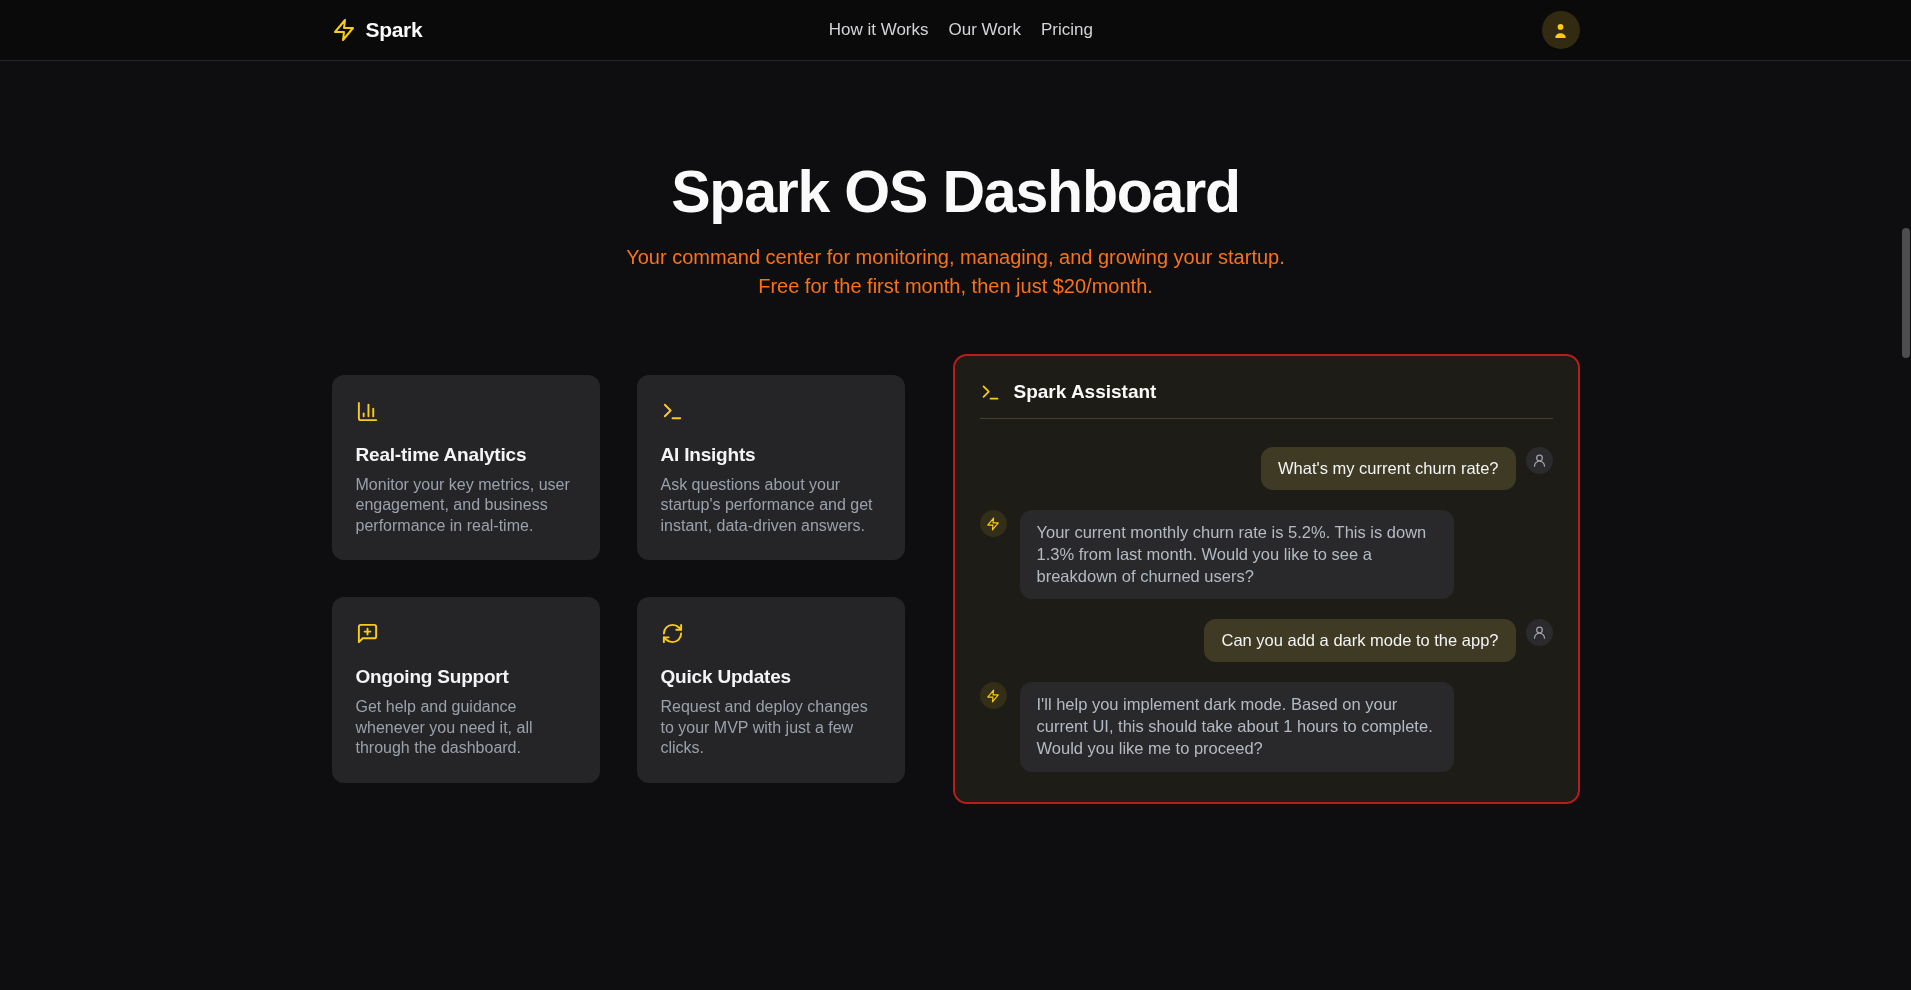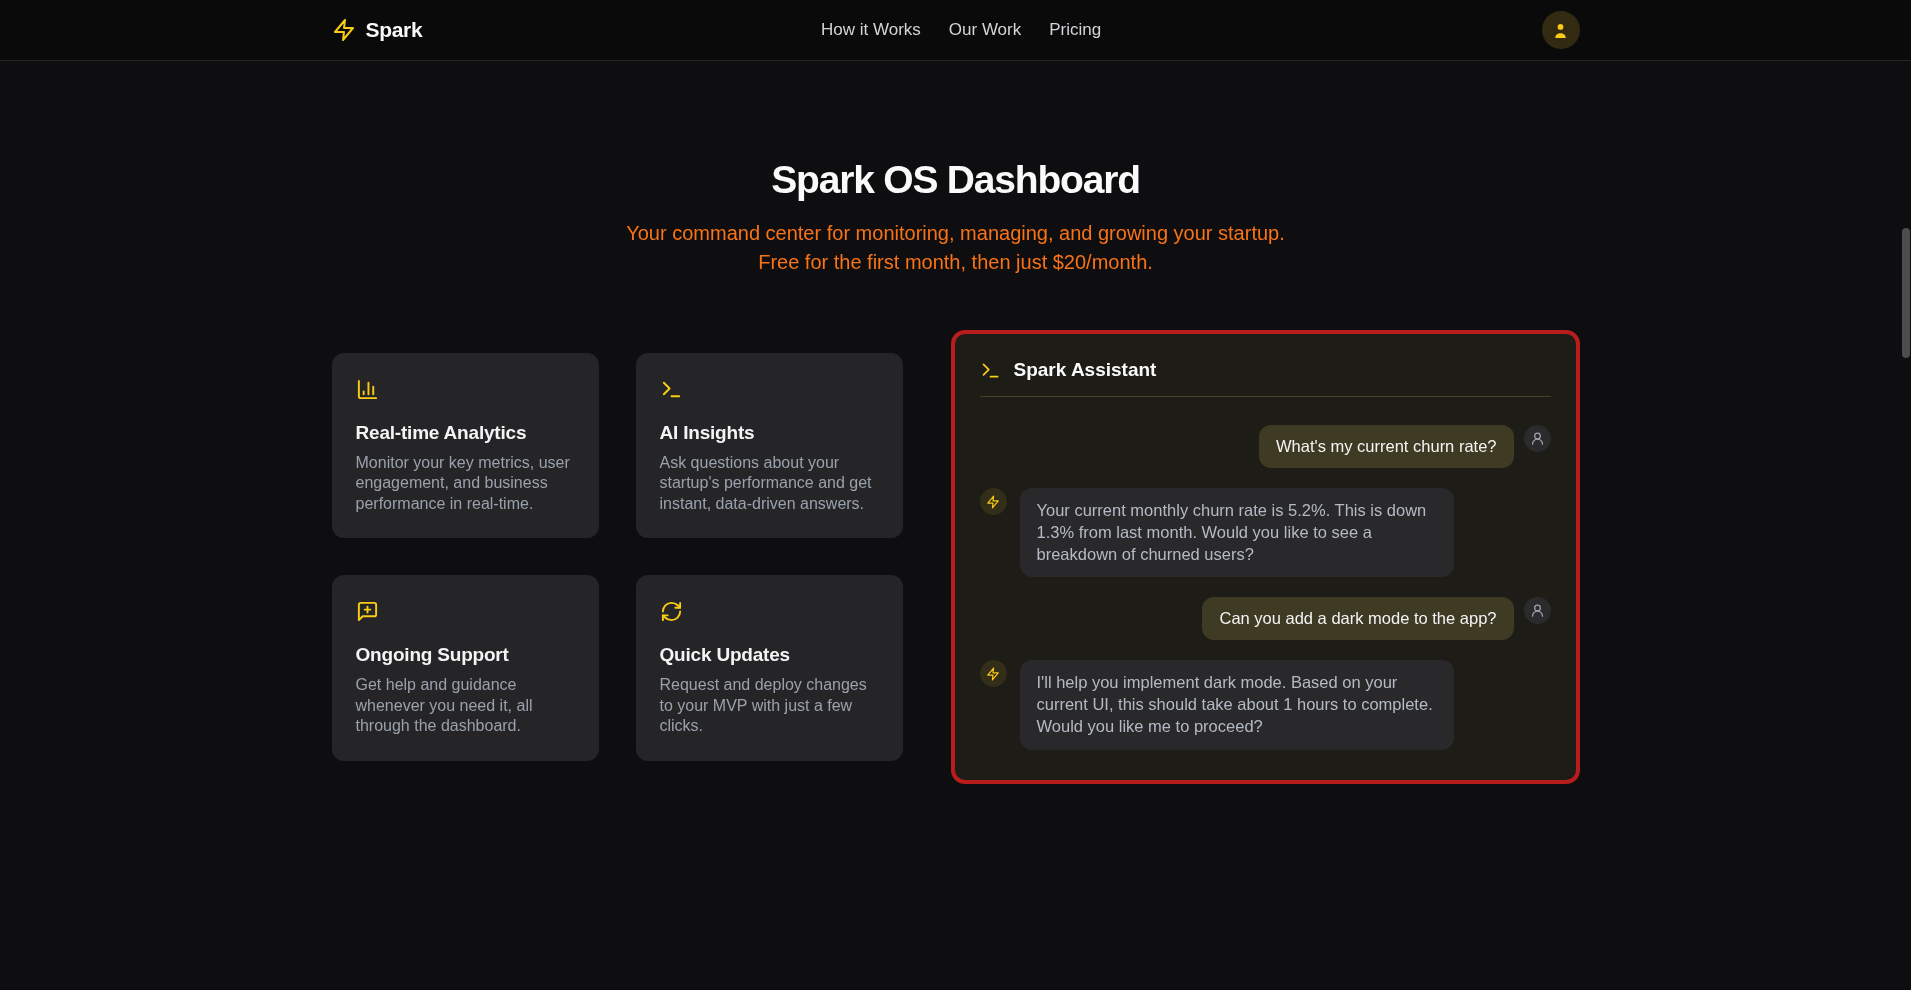--- a/index.html
+++ b/index.html
@@ -10,41 +10,41 @@
   }
   
   .site-header { height: 61px; background: #0a0a0b; border-bottom: 1px solid #242428; }
   .header-inner {
     width: 1248px; height: 100%; margin: 0 auto; position: relative;
     display: flex; align-items: center; justify-content: space-between;
   }
   .brand { display: flex; align-items: center; gap: 10px; cursor: pointer; justify-content: center; }
   .brand svg { width: 24px; height: 24px; color: #facc15; }
   .brand-name { font-size: 21px; font-weight: bold; color: #fafafa; letter-spacing: -0.3px; }
-  .main-nav { position: absolute; left: 50%; top: 50%; transform: translate(-48%,-50%); display: flex; gap: 28px; }
+  .main-nav { position: absolute; left: 50%; top: 50%; transform: translate(-48%,-50%); display: flex; gap: 20px; }
   .nav-link { color: #d4d4d8; font-size: 17px; text-decoration: none; cursor: pointer; white-space: nowrap; }
   .avatar-btn {
     width: 38px; height: 38px; border-radius: 50%; border: none; cursor: pointer;
     background: #322b11; color: #facc15; display: flex; align-items: center; justify-content: center;
   }
   .avatar-btn svg { width: 19px; height: 19px; }
   
   .hero { text-align: center; padding-top: 97px; }
-  .hero-title { font-size: 39px; font-weight: bold; color: #fafafa; letter-spacing: -1.2px; }
+  .hero-title { font-size: 59px; font-weight: bold; color: #fafafa; letter-spacing: -1.2px; }
   .hero-subtitle { margin: 17px auto 17px; max-width: 685px; font-size: 20px; line-height: 29px; color: #f97316; }
   
   .content-row { width: 1248px; margin: 53px auto 0; display: flex; gap: 48px; align-items: center; }
   .features-grid { flex: 1; display: grid; grid-template-columns: 1fr 1fr; gap: 37px; }
   .feature-card { background: #252528; border-radius: 12px; padding: 25px 24px 24px; }
   .card-icon { width: 23px; height: 23px; color: #facc15; display: block; }
   .feature-title { margin-top: 21px; font-size: 19px; font-weight: bold; color: #f4f4f5; letter-spacing: -0.2px; }
   .feature-desc { margin-top: 9px; font-size: 16px; line-height: 20.5px; color: #9aa1ab; }
   
   .assistant-panel {
-    flex: 1; background: #1d1c16; border: 4px solid #b91c1c;
+    flex: 1; background: #1d1c16; border: 2px solid #b91c1c;
     border-radius: 14px; padding: 25px 25px 30px;
   }
   .panel-header { display: flex; align-items: center; gap: 13px; }
   .panel-header svg { width: 21px; height: 21px; color: #facc15; }
   .panel-title { font-size: 19px; font-weight: bold; color: #fafafa; }
   .panel-divider { border: none; border-top: 1px solid #45402a; margin-top: 15px; }
   .messages { margin-top: 28px; display: flex; flex-direction: column; gap: 20px; }
   .msg-row { display: flex; align-items: flex-start; }
   .msg-row.user { justify-content: flex-end; }
   .bubble { border-radius: 12px; padding: 12px 17px; font-size: 16.5px; }

